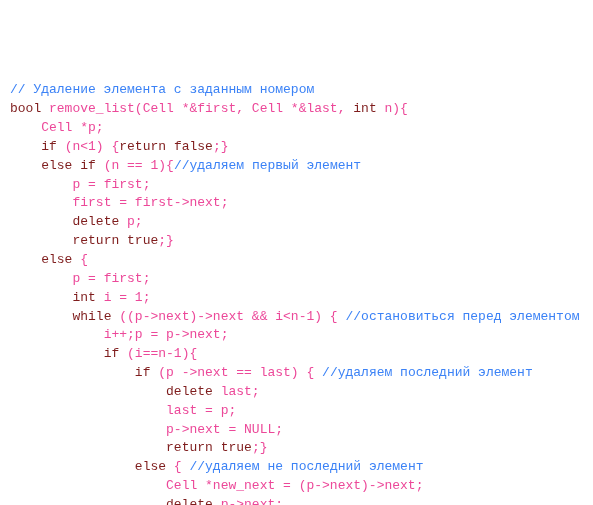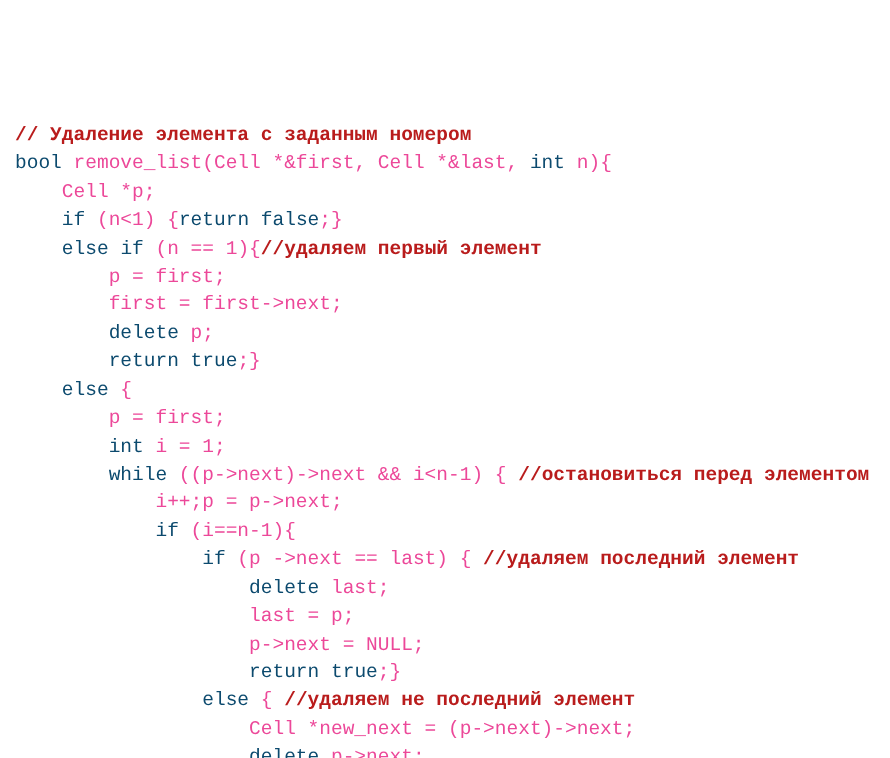--- a/index.html
+++ b/index.html
@@ -5,22 +5,22 @@
     body {
       margin: 0;
       padding: 6px 10px;
       font-family: "Courier New", Courier, monospace;
       font-size: 13px;
       line-height: 1.45;
       color: #333;
       background: #fff;
       white-space: pre;
     }
-    .c-comment { color: #b91c1c; font-weight: bold; }
-    .c-keyword { color: #0c4a6e; }
+    .c-comment { color: #3b82f6; }
+    .c-keyword { color: #7f1d1d; }
     .c-plain { color: #ec4899; }
   </style>
 </head>
 <body>
 
 
 
 <div id="code-block"><div><span class="c-comment">// Удаление элемента с заданным номером</span></div><div><span class="c-keyword">bool</span><span class="c-plain"> remove_list(Cell *&amp;first, Cell *&amp;last, </span><span class="c-keyword">int</span><span class="c-plain"> n){</span></div><div>    <span class="c-plain">Cell *p;</span></div><div>    <span class="c-keyword">if</span><span class="c-plain"> (n&lt;1) {</span><span class="c-keyword">return</span><span class="c-plain"> </span><span class="c-keyword">false</span><span class="c-plain">;}</span></div><div>    <span class="c-keyword">else</span><span class="c-plain"> </span><span class="c-keyword">if</span><span class="c-plain"> (n == 1){</span><span class="c-comment">//удаляем первый элемент</span></div><div>        <span class="c-plain">p = first;</span></div><div>        <span class="c-plain">first = first-&gt;next;</span></div><div>        <span class="c-keyword">delete</span><span class="c-plain"> p;</span></div><div>        <span class="c-keyword">return</span><span class="c-plain"> </span><span class="c-keyword">true</span><span class="c-plain">;}</span></div><div>    <span class="c-keyword">else</span><span class="c-plain"> {</span></div><div>        <span class="c-plain">p = first;</span></div><div>        <span class="c-keyword">int</span><span class="c-plain"> i = 1;</span></div><div>        <span class="c-keyword">while</span><span class="c-plain"> ((p-&gt;next)-&gt;next &amp;&amp; i&lt;n-1) { </span><span class="c-comment">//остановиться перед элементом</span></div><div>            <span class="c-plain">i++;p = p-&gt;next;</span></div><div>            <span class="c-keyword">if</span><span class="c-plain"> (i==n-1){</span></div><div>                <span class="c-keyword">if</span><span class="c-plain"> (p -&gt;next == last) { </span><span class="c-comment">//удаляем последний элемент</span></div><div>                    <span class="c-keyword">delete</span><span class="c-plain"> last;</span></div><div>                    <span class="c-plain">last = p;</span></div><div>                    <span class="c-plain">p-&gt;next = NULL;</span></div><div>                    <span class="c-keyword">return</span><span class="c-plain"> </span><span class="c-keyword">true</span><span class="c-plain">;}</span></div><div>                <span class="c-keyword">else</span><span class="c-plain"> { </span><span class="c-comment">//удаляем не последний элемент</span></div><div>                    <span class="c-plain">Cell *new_next = (p-&gt;next)-&gt;next;</span></div><div>                    <span class="c-keyword">delete</span><span class="c-plain"> p-&gt;next;</span></div></div>
 
 

